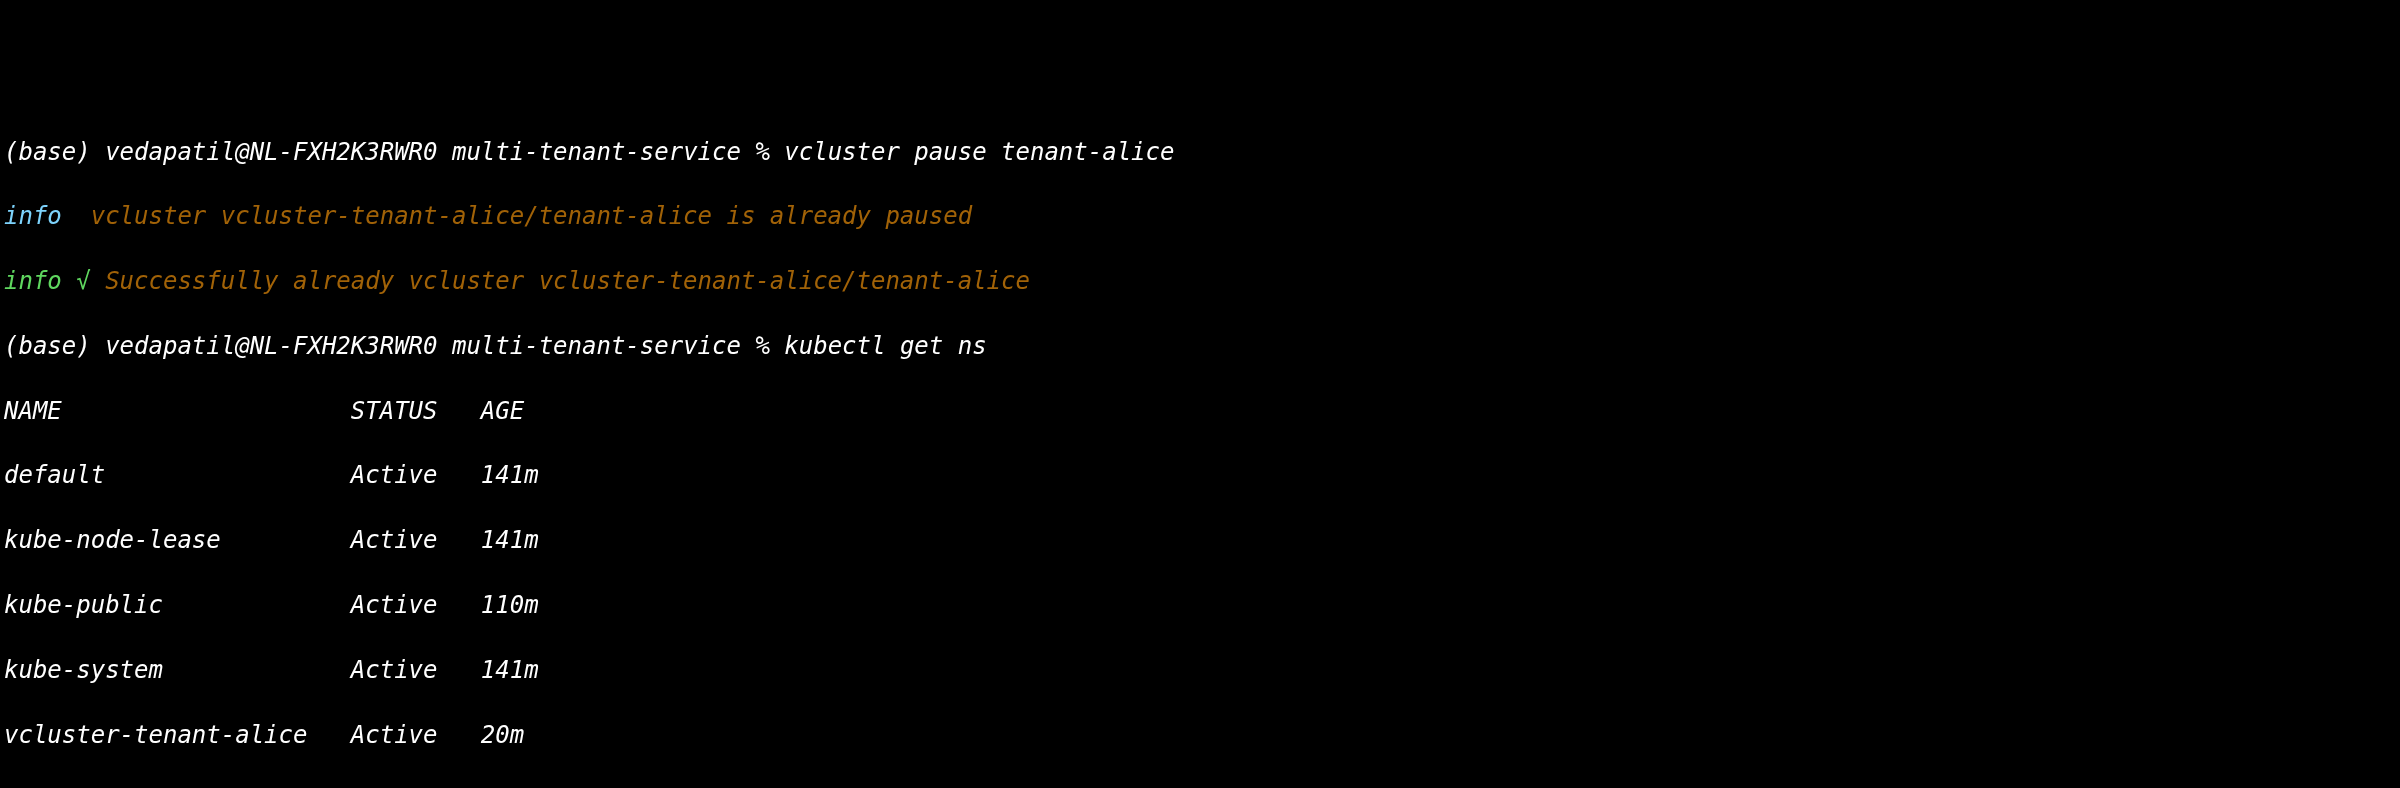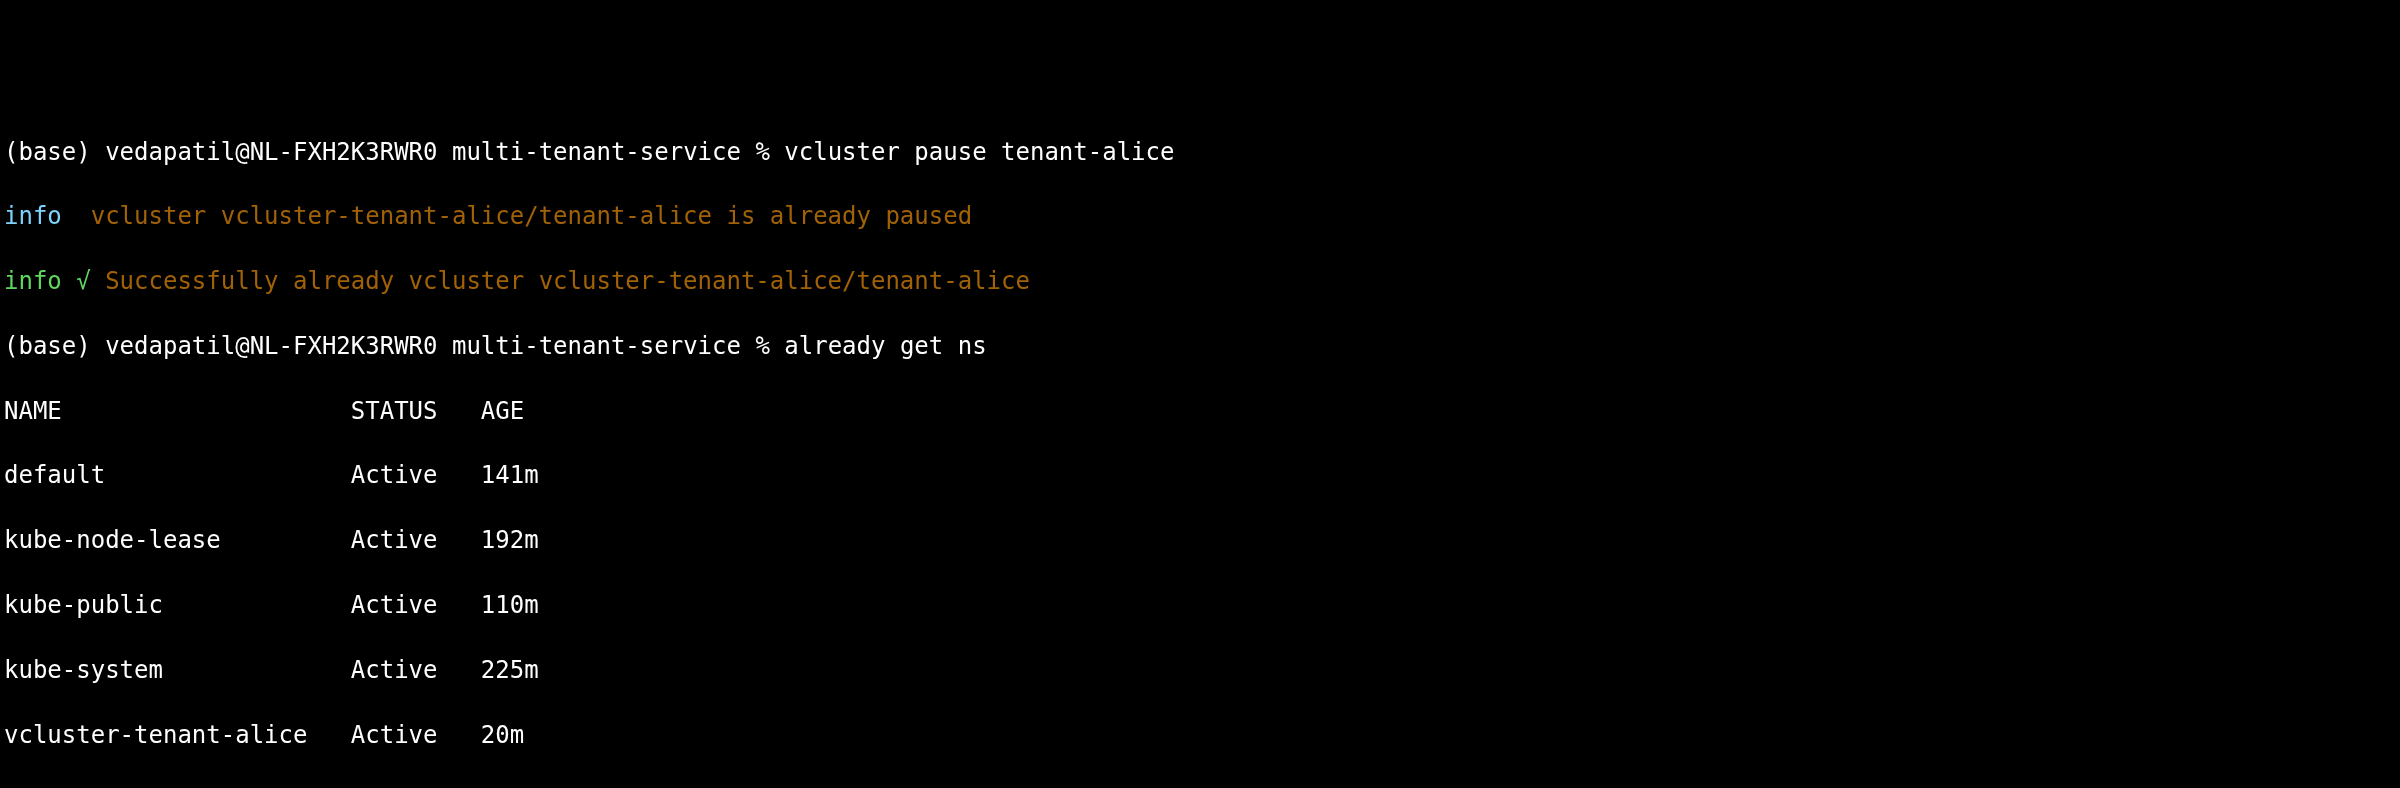--- a/index.html
+++ b/index.html
@@ -1,18 +1,19 @@
 <!DOCTYPE html>
 <html><head>
   <meta charset="utf-8">
   <style>
     * {
       margin: 0;
       padding: 0;
       box-sizing: border-box;
+      font-style: italic;
     }
     body {
       background: #000000;
       color: #ffffff;
       font-family: 'Menlo', 'Monaco', 'Consolas', monospace;
       font-size: 24px;
       line-height: 1.35;
       padding: 6px 4px;
       white-space: pre;
       width: 2400px;
@@ -48,26 +49,26 @@
     }
   </style>
 </head>
 <body>
 
 
 
 <div class="line"><span class="prompt-env">(base)</span> <span class="prompt-user">vedapatil@NL-FXH2K3RWR0</span> <span class="prompt-dir">multi-tenant-service</span> <span class="prompt-sep">%</span> <span class="cmd">vcluster pause tenant-alice</span></div>
 <div class="line"><span class="info-tag">info</span><span class="white">  vcluster vcluster-tenant-alice/tenant-alice is already paused</span></div>
 <div class="line"><span class="done-tag">info √</span><span class="white"> Successfully already vcluster vcluster-tenant-alice/tenant-alice</span></div>
-<div class="line"><span class="prompt-env">(base)</span> <span class="prompt-user">vedapatil@NL-FXH2K3RWR0</span> <span class="prompt-dir">multi-tenant-service</span> <span class="prompt-sep">%</span> <span class="cmd">already get ns</span></div>
+<div class="line"><span class="prompt-env">(base)</span> <span class="prompt-user">vedapatil@NL-FXH2K3RWR0</span> <span class="prompt-dir">multi-tenant-service</span> <span class="prompt-sep">%</span> <span class="cmd">kubectl get ns</span></div>
 <div class="line">NAME                    STATUS   AGE</div>
 <div class="line">default                 Active   141m</div>
-<div class="line">kube-node-lease         Active   192m</div>
+<div class="line">kube-node-lease         Active   141m</div>
 <div class="line">kube-public             Active   110m</div>
-<div class="line">kube-system             Active   225m</div>
+<div class="line">kube-system             Active   141m</div>
 <div class="line">vcluster-tenant-alice   Active   20m</div>
 <div class="line">vcluster-tenant-bob     Active   29m</div>
 
 
 
 
 
 
 
 </body></html>

